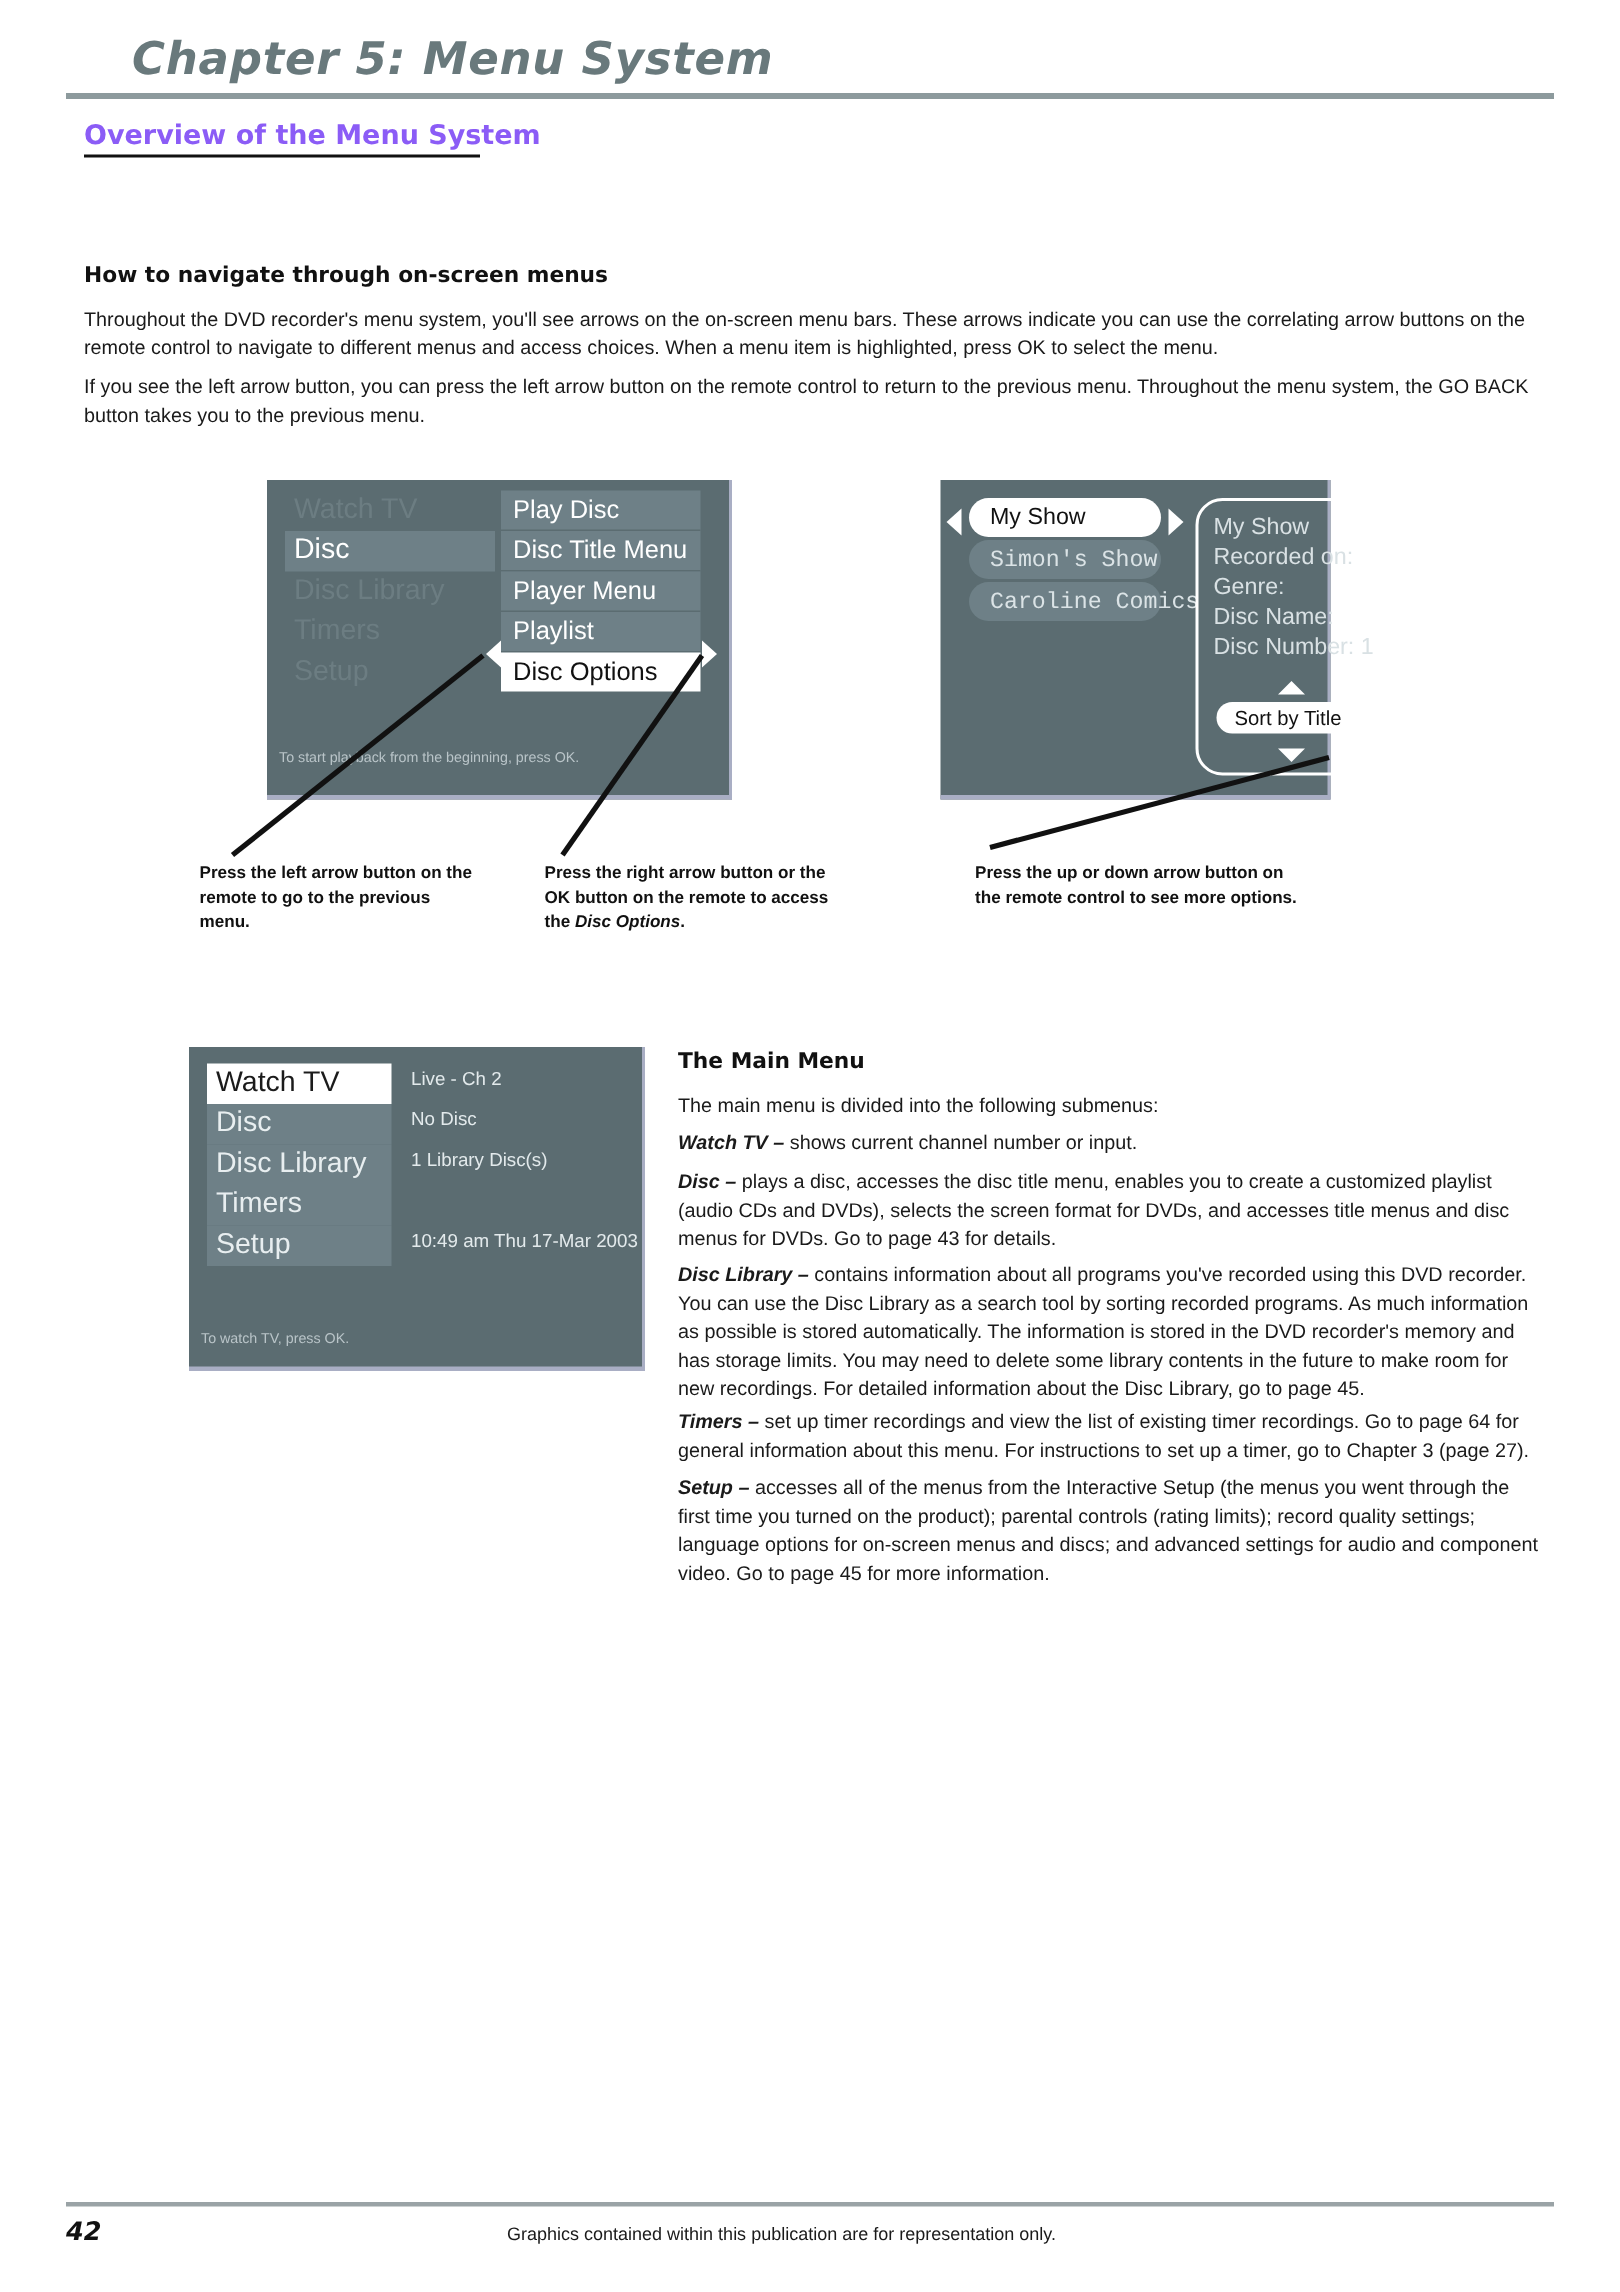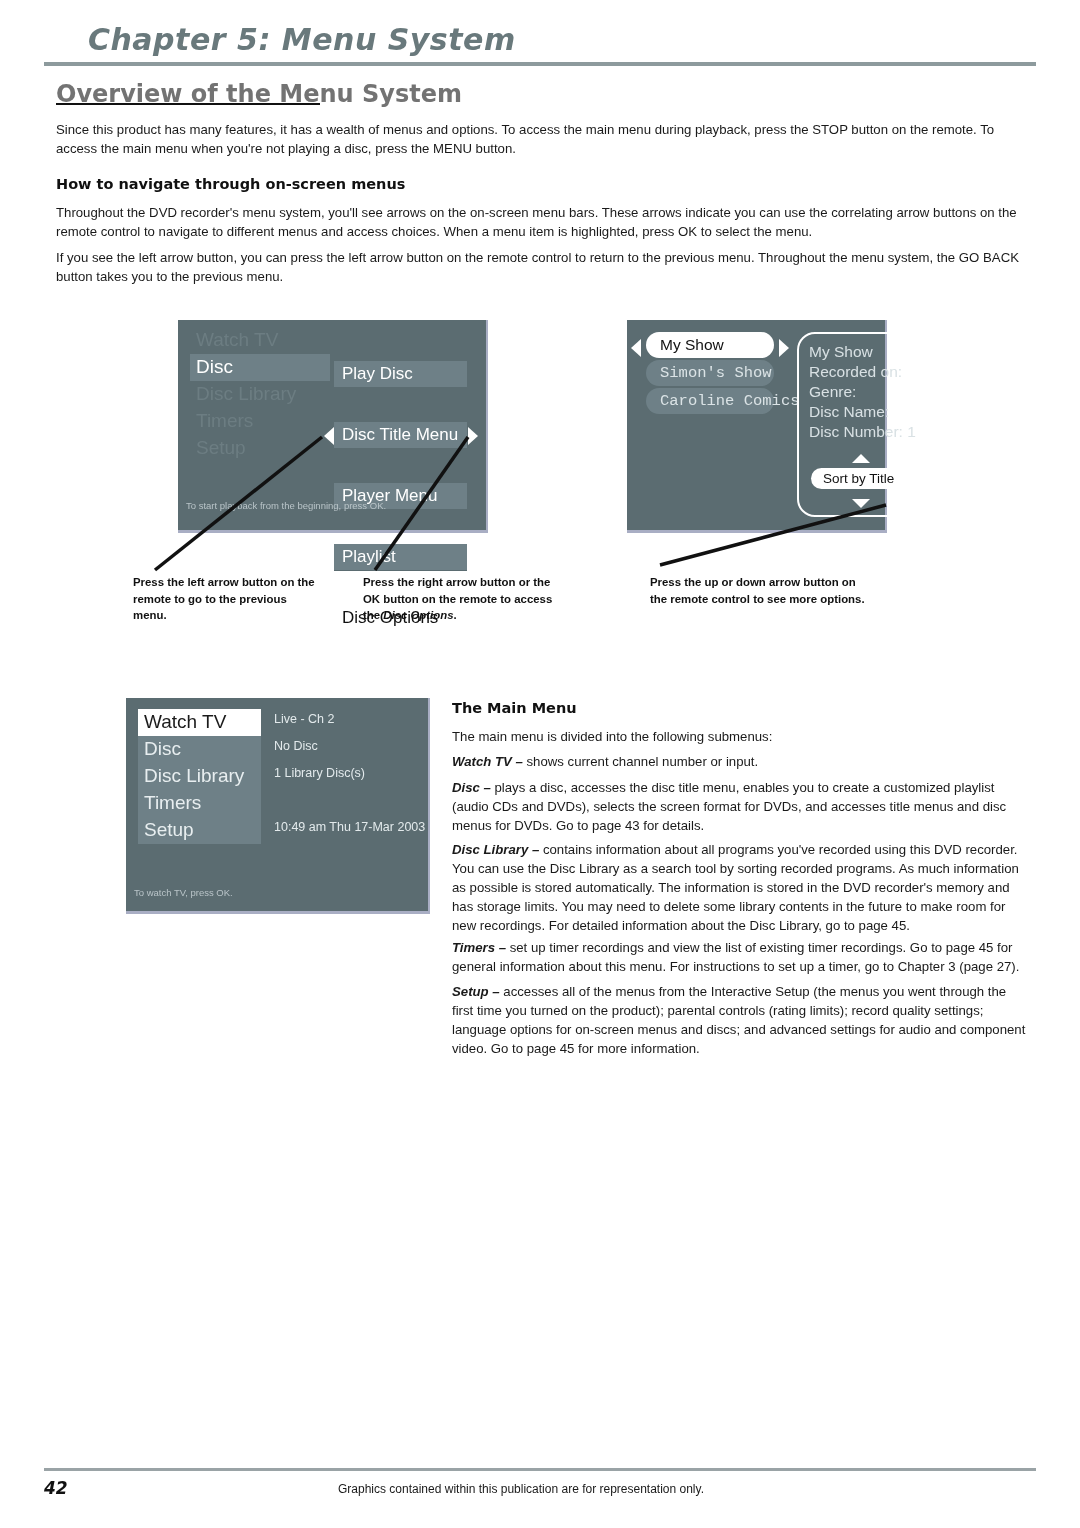--- a/index.html
+++ b/index.html
@@ -22,21 +22,21 @@
     font-size:30px; letter-spacing:0.5px;
     color:#69797c;
   }
   .chapter-rule {
     position:absolute; left:44px; top:62px; width:992px; height:4px;
     background:#8d9a9d;
   }
 
   .section-title {
     position:absolute; left:56px; top:80px;
-    font-weight:bold; font-size:24px; color:#737373;
+    font-weight:bold; font-size:18px; color:#8b5cf6;
     font-family:"DejaVu Sans", sans-serif;
   }
   .section-rule {
     position:absolute; left:56px; top:103px; width:264px; height:2px;
     background:#111;
   }
 
   .sub-title {
     position:absolute; font-weight:bold; font-size:14.5px; color:#111;
     font-family:"DejaVu Sans", sans-serif;
@@ -75,21 +75,20 @@
   .sub-col { position:absolute; }
   .sub-item {
     font-family:"Liberation Sans", sans-serif;
     font-size:17px;
     line-height:21px;
     padding:2px 24px 3px 8px;
     background:#6e8087;
     color:#ffffff;
     border-bottom:1px solid #5b6c71;
     white-space:nowrap;
-    margin-top:34px;
   }
   .sub-item.active { background:#ffffff; color:#111; border-bottom:none; }
 
   .hint {
     position:absolute;
     font-size:9.5px; color:#b9c4c8;
     font-family:"Liberation Sans", sans-serif;
     white-space:nowrap;
   }
 
@@ -165,21 +164,20 @@
 <body>
 
 <div class="page">
 
   <div class="chapter-title">Chapter 5: Menu System</div>
   <div class="chapter-rule"></div>
 
   <div class="section-title">Overview of the Menu System</div>
   <div class="section-rule"></div>
 
-  <div class="para" style="left:56px; top:120px; width:973px;">Since this product has many features, it has a wealth of menus and options. To access the main menu during playback, press the STOP button on the remote. To access the main menu when you're not playing a disc, press the MENU button.</div>
 
   <div class="sub-title" style="left:56px; top:176px;">How to navigate through on-screen menus</div>
 
   <div class="para" style="left:56px; top:203px; width:973px;">Throughout the DVD recorder's menu system, you'll see arrows on the on-screen menu bars. These arrows indicate you can use the correlating arrow buttons on the remote control to navigate to different menus and access choices. When a menu item is highlighted, press OK to select the menu.</div>
 
   <div class="para" style="left:56px; top:248px; width:973px;">If you see the left arrow button, you can press the left arrow button on the remote control to return to the previous menu. Throughout the menu system, the GO BACK button takes you to the previous menu.</div>
 
   <div class="tvshot" style="left:178px; top:320px; width:310px; height:213px;">
 
     <div class="menu-col" style="left:12px; top:7px; width:140px;">
@@ -269,21 +267,21 @@
 
   <div class="para" style="left:452px; top:778px; width:578px;">
     <b><i>Disc –</i></b><span> plays a disc, accesses the disc title menu, enables you to create a customized playlist (audio CDs and DVDs), selects the screen format for DVDs, and accesses title menus and disc menus for DVDs. Go to page 43 for details.</span>
   </div>
 
   <div class="para" style="left:452px; top:840px; width:578px;">
     <b><i>Disc Library –</i></b><span> contains information about all programs you've recorded using this DVD recorder. You can use the Disc Library as a search tool by sorting recorded programs. As much information as possible is stored automatically. The information is stored in the DVD recorder's memory and has storage limits. You may need to delete some library contents in the future to make room for new recordings. For detailed information about the Disc Library, go to page 45.</span>
   </div>
 
   <div class="para" style="left:452px; top:938px; width:578px;">
-    <b><i>Timers –</i></b><span> set up timer recordings and view the list of existing timer recordings. Go to page 45 for general information about this menu. For instructions to set up a timer, go to Chapter 3 (page 27).</span>
+    <b><i>Timers –</i></b><span> set up timer recordings and view the list of existing timer recordings. Go to page 64 for general information about this menu. For instructions to set up a timer, go to Chapter 3 (page 27).</span>
   </div>
 
   <div class="para" style="left:452px; top:982px; width:578px;">
     <b><i>Setup –</i></b><span> accesses all of the menus from the Interactive Setup (the menus you went through the first time you turned on the product); parental controls (rating limits); record quality settings; language options for on-screen menus and discs; and advanced settings for audio and component video. Go to page 45 for more information.</span>
   </div>
 
   <div class="footer-rule"></div>
   <div class="page-num">42</div>
   <div class="footer-note">Graphics contained within this publication are for representation only.</div>
 

